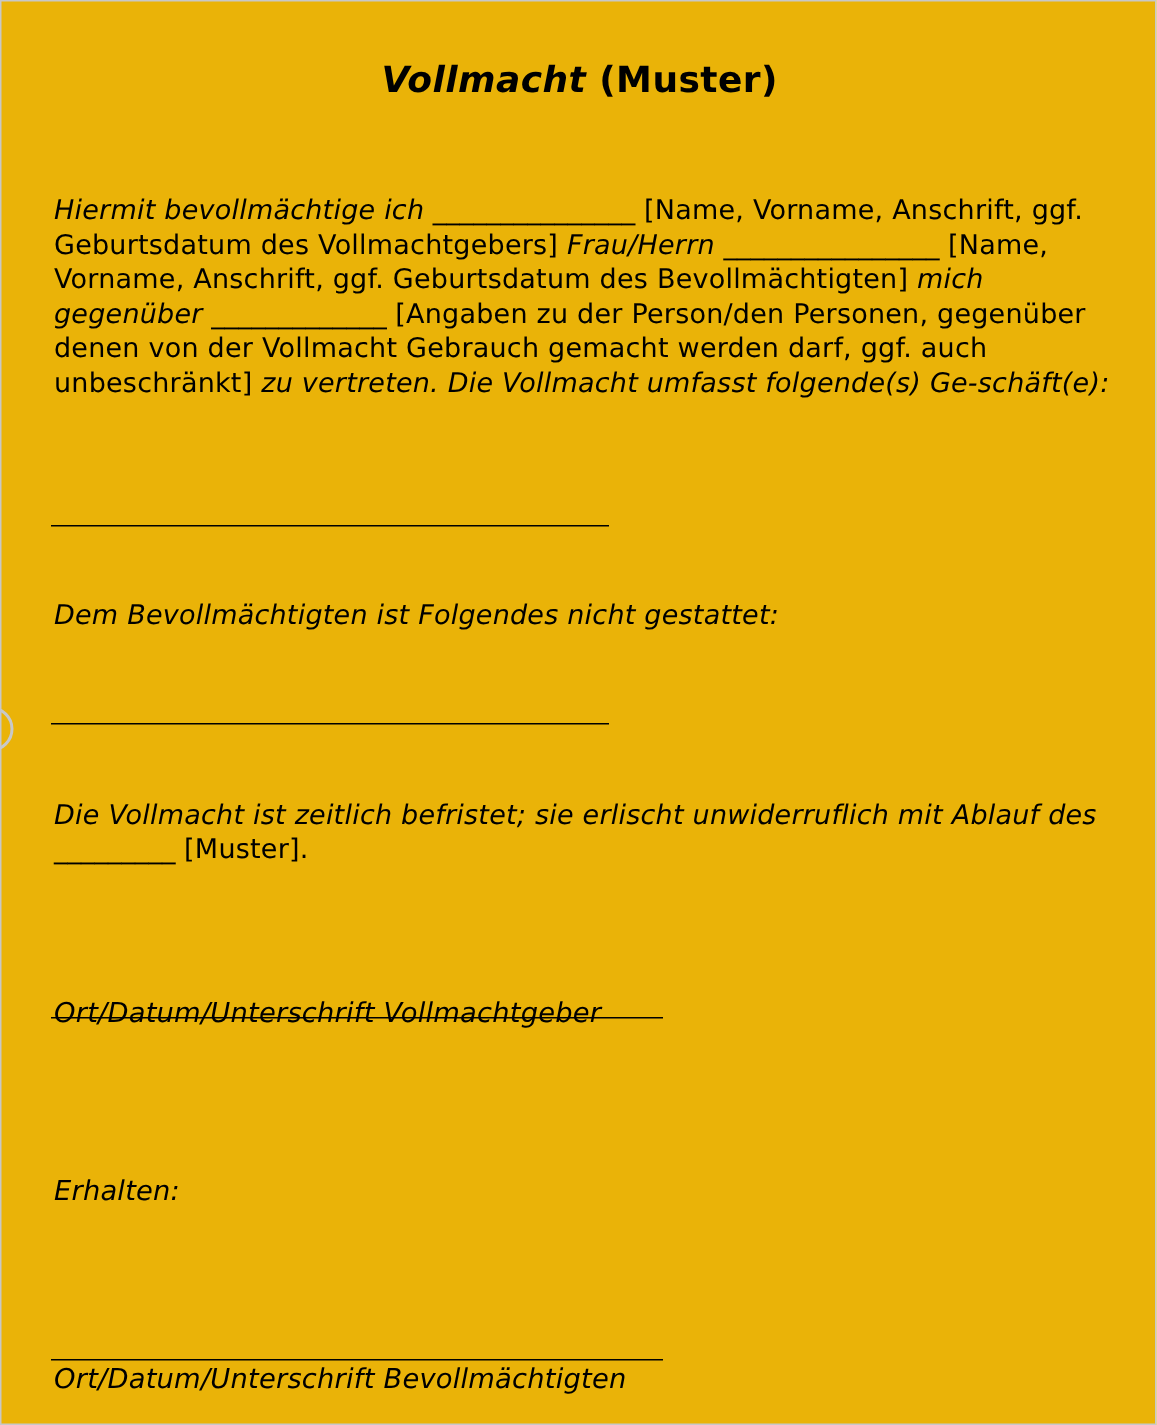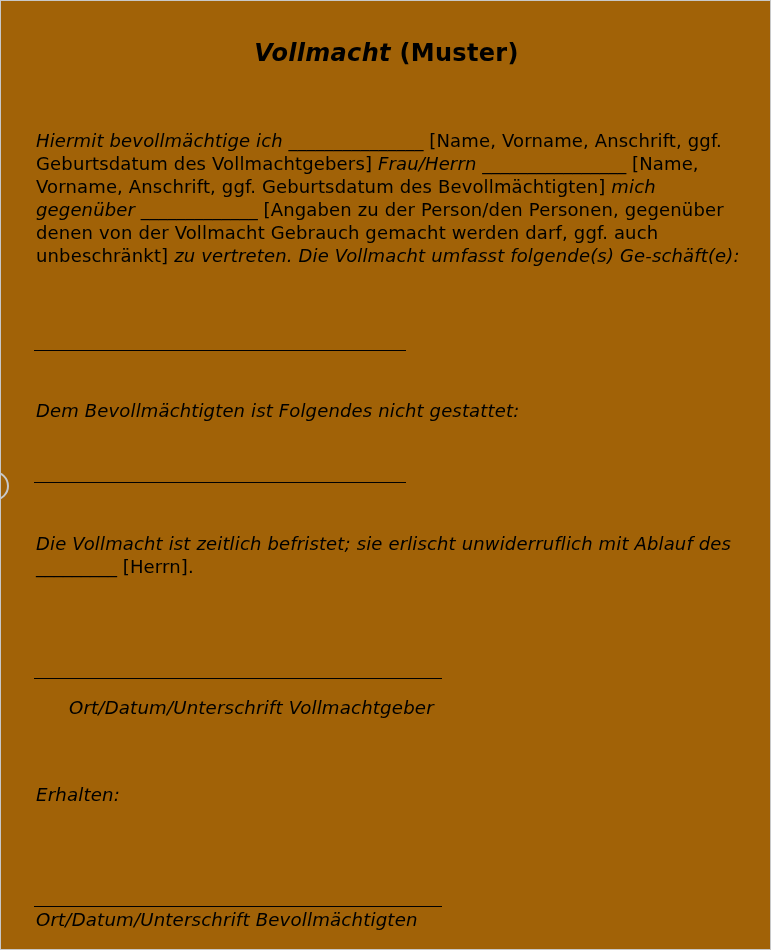--- a/index.html
+++ b/index.html
@@ -14,21 +14,21 @@
       overflow: hidden;
       font-family: "DejaVu Sans", sans-serif;
       color: #000;
     }
     .page {
       position: absolute;
       left: 0; top: 0;
       width: 769px;
       height: 948px;
       border: 1px solid #c8c8c8;
-      background: #a16207;
+      background: #eab308;
     }
     .title {
       position: absolute;
       top: 38px;
       left: 0;
       width: 771px;
       text-align: center;
       font-size: 24px;
       font-weight: bold;
       letter-spacing: 0.3px;
@@ -87,23 +87,23 @@
 
   <div class="line" style="top:349px; width:372px;"></div>
 
   <div class="para" style="top:398px;">
     <span class="it">Dem Bevollmächtigten ist Folgendes nicht gestattet:</span>
   </div>
 
   <div class="line" style="top:481px; width:372px;"></div>
 
   <div class="para" style="top:531px;">
-    <span class="it">Die Vollmacht ist zeitlich befristet; sie erlischt unwiderruflich mit Ablauf des</span><span class="blank"> _________ </span><span>[Herrn].</span>
+    <span class="it">Die Vollmacht ist zeitlich befristet; sie erlischt unwiderruflich mit Ablauf des</span><span class="blank"> _________ </span><span>[Muster].</span>
   </div>
 
   <div class="line" style="top:677px; width:408px;"></div>
-  <div class="caption" style="top:696px;margin-left:33px;">Ort/Datum/Unterschrift Vollmachtgeber</div>
+  <div class="caption" style="top:664px;">Ort/Datum/Unterschrift Vollmachtgeber</div>
 
   <div class="caption" style="top:783px;">Erhalten:</div>
 
   <div class="line" style="top:905px; width:408px;"></div>
   <div class="caption" style="top:908px;">Ort/Datum/Unterschrift Bevollmächtigten</div>
 </div>
 
 </body></html>

